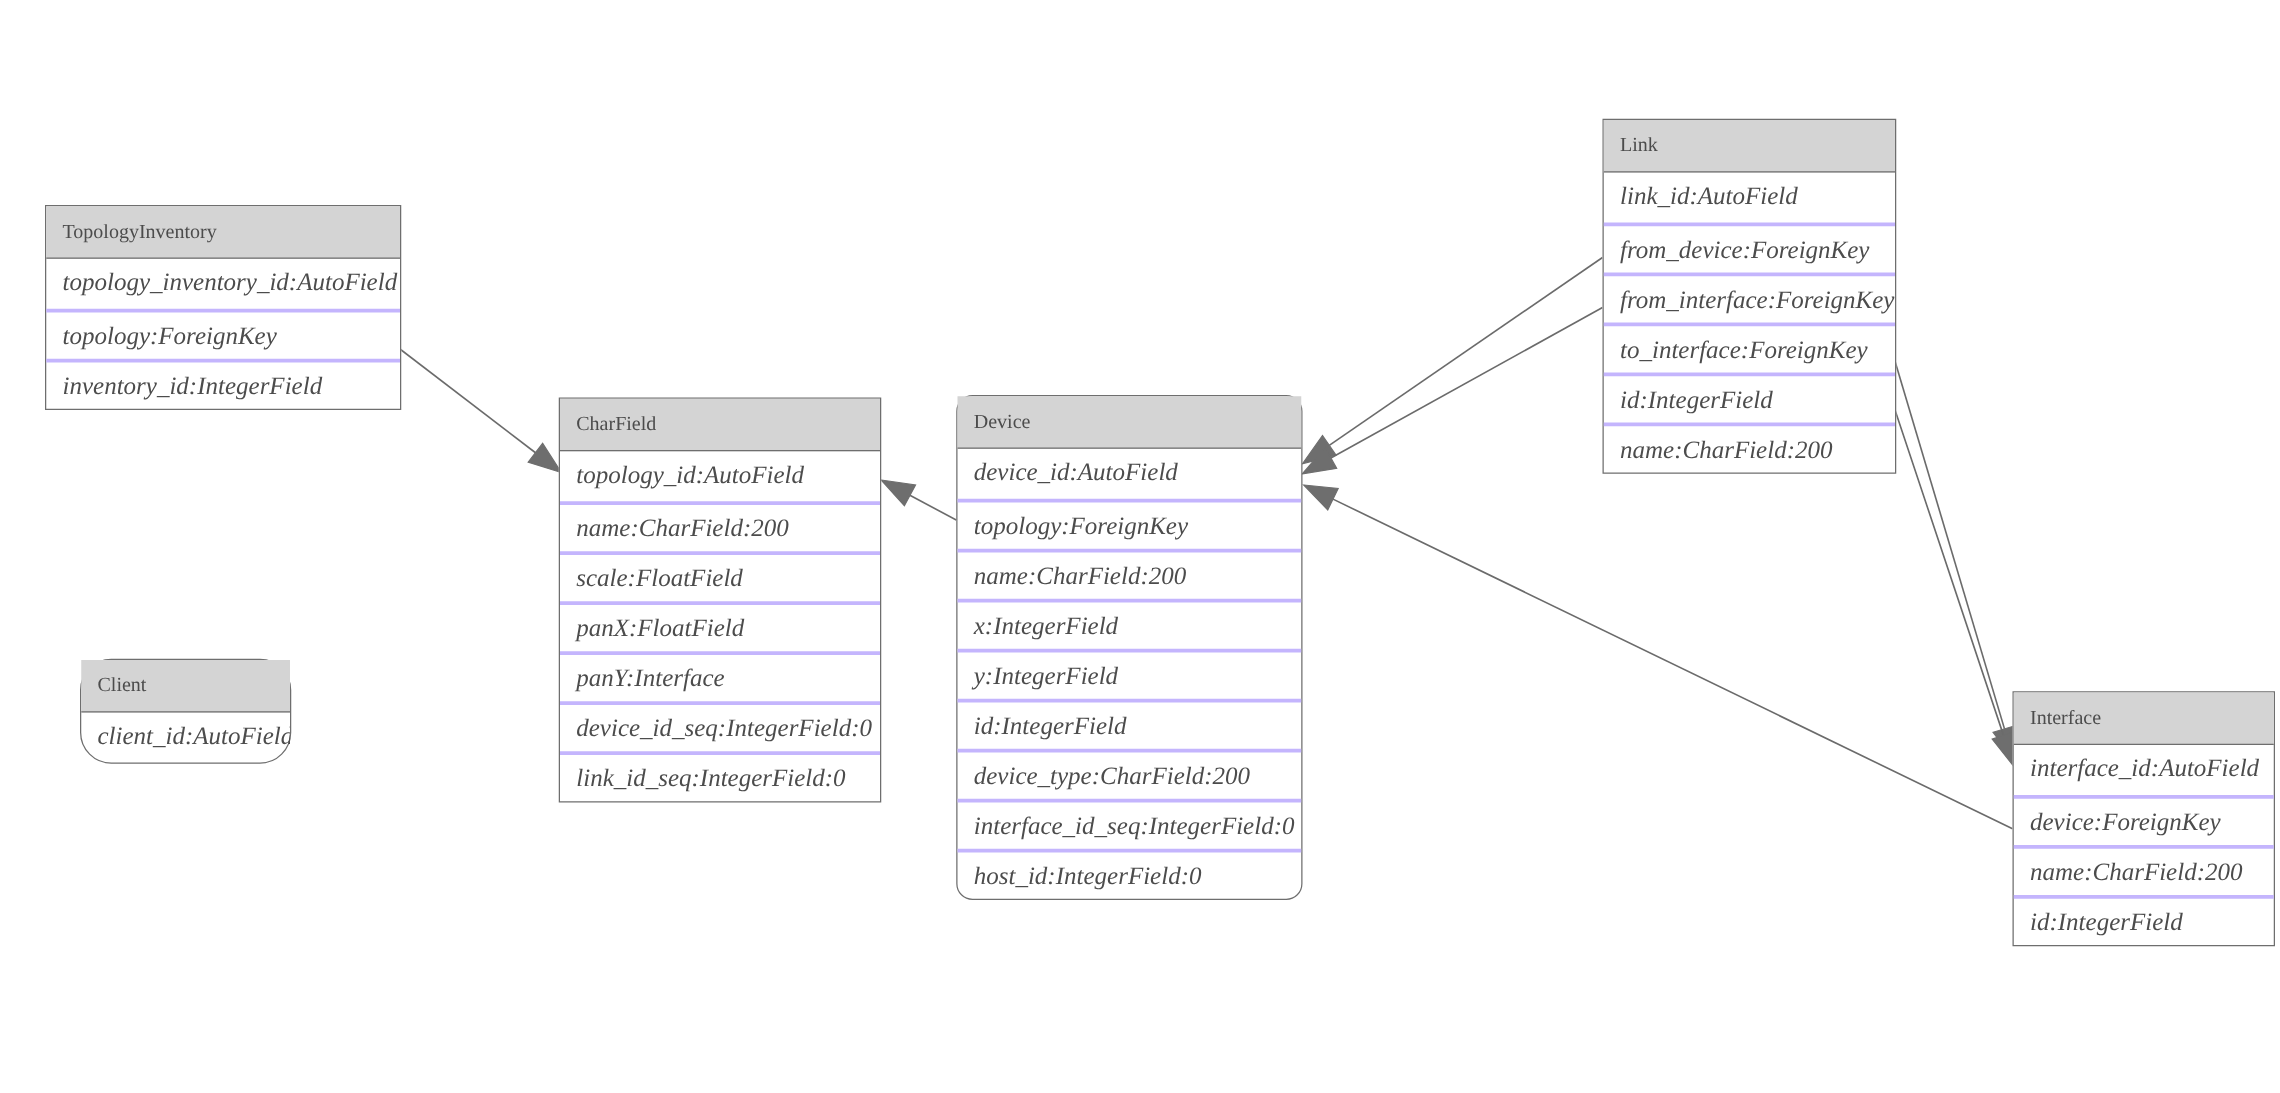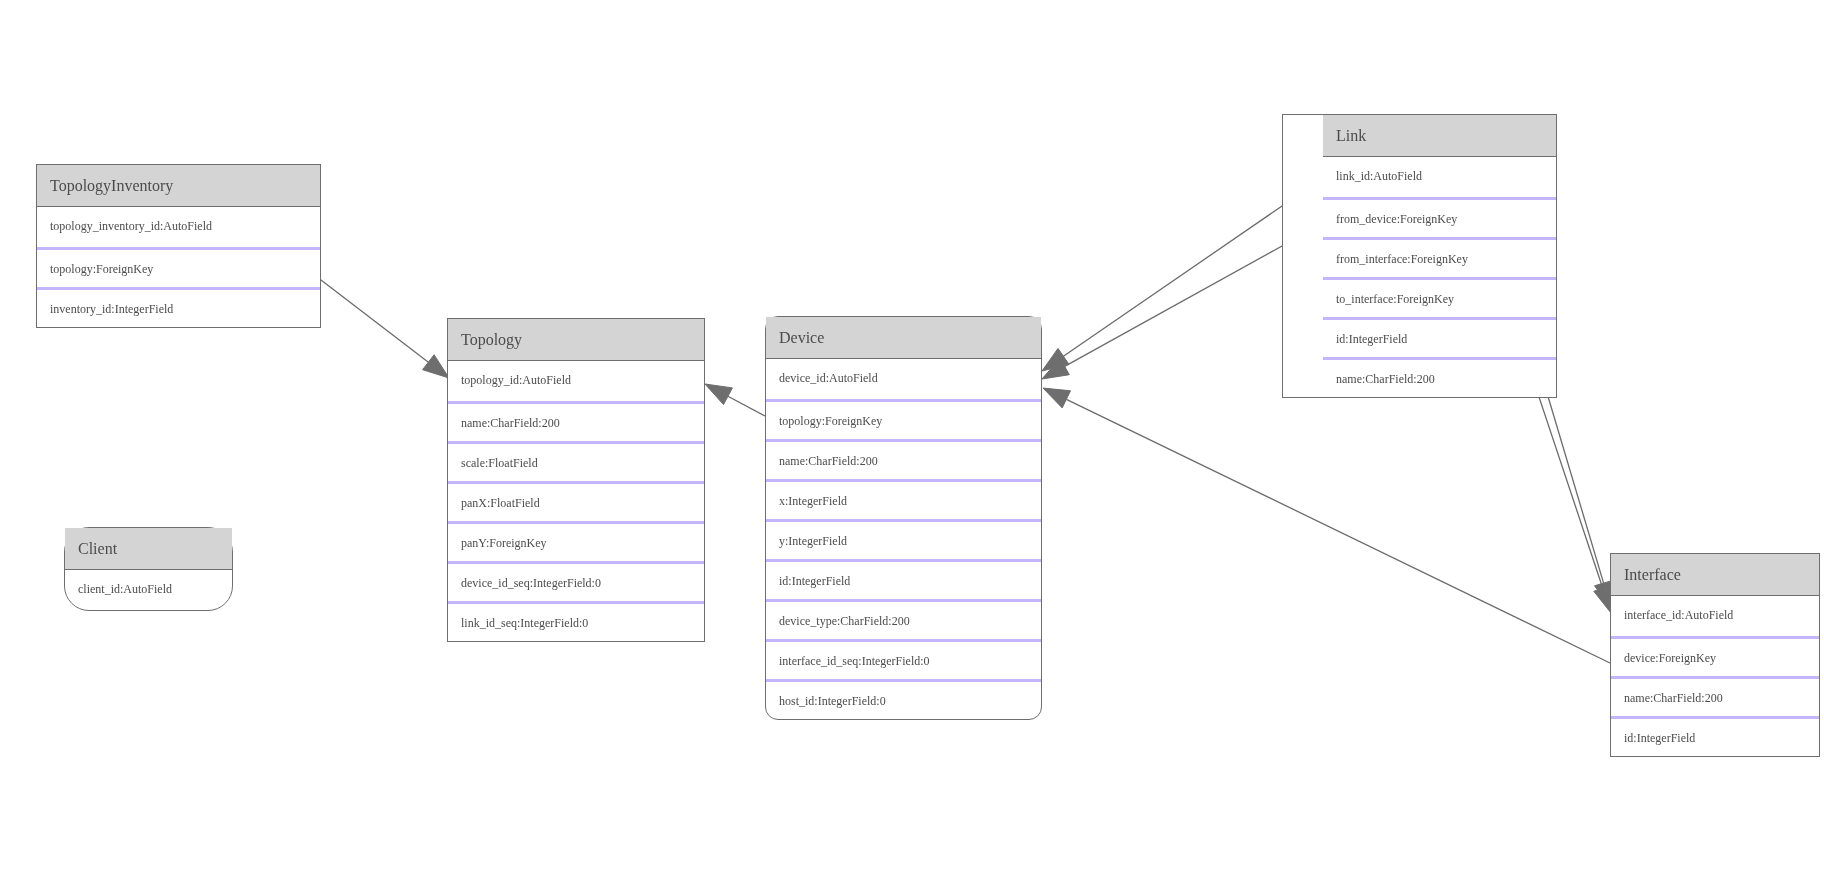--- a/index.html
+++ b/index.html
@@ -39,23 +39,24 @@
     border-bottom:1px solid #6e6e6e;
     font-size:16px;
     white-space:nowrap;
     overflow:hidden;
   }
   .entity .fld{
     box-sizing:border-box;
     height:40px;
     line-height:39px;
     padding-left:13px;
-    font-size:12px;
+    font-size:20px;
     white-space:nowrap;
     overflow:hidden;
+    font-style:italic;
   }
   .entity .fld + .fld{
     border-top:3px solid #c4b5fd;
   }
 </style>
 </head>
 <body>
 
 <div id="canvas">
   <svg id="edge-layer" xmlns="http://www.w3.org/2000/svg">
@@ -75,46 +76,46 @@
       <polygon points="1043,388 1070.5,390.8 1062.2,407.9" class="edge-arrow"></polygon>
     </svg>
 
 <div class="entity" style="left: 36px; top: 164px; width: 283px;">
       <div class="hd">TopologyInventory</div>
       <div class="fld">topology_inventory_id:AutoField</div>
       <div class="fld">topology:ForeignKey</div>
       <div class="fld">inventory_id:IntegerField</div>
     </div>
     <div class="entity" style="left: 447px; top: 318px; width: 256px;">
-      <div class="hd">Topology</div>
+      <div class="hd">CharField</div>
       <div class="fld">topology_id:AutoField</div>
       <div class="fld">name:CharField:200</div>
       <div class="fld">scale:FloatField</div>
       <div class="fld">panX:FloatField</div>
-      <div class="fld">panY:ForeignKey</div>
+      <div class="fld">panY:Interface</div>
       <div class="fld">device_id_seq:IntegerField:0</div>
       <div class="fld">link_id_seq:IntegerField:0</div>
     </div>
     <div class="entity" style="left: 64px; top: 527px; width: 167px; border-radius: 25px;">
       <div class="hd">Client</div>
       <div class="fld">client_id:AutoField</div>
     </div>
     <div class="entity" style="left: 765px; top: 316px; width: 275px; border-radius: 13px;">
       <div class="hd">Device</div>
       <div class="fld">device_id:AutoField</div>
       <div class="fld">topology:ForeignKey</div>
       <div class="fld">name:CharField:200</div>
       <div class="fld">x:IntegerField</div>
       <div class="fld">y:IntegerField</div>
       <div class="fld">id:IntegerField</div>
       <div class="fld">device_type:CharField:200</div>
       <div class="fld">interface_id_seq:IntegerField:0</div>
       <div class="fld">host_id:IntegerField:0</div>
     </div>
-    <div class="entity" style="left: 1282px; top: 114px; width: 233px; padding-left: 40px;">
+    <div class="entity" style="left: 1282px; top: 95px; width: 233px;">
       <div class="hd">Link</div>
       <div class="fld">link_id:AutoField</div>
       <div class="fld">from_device:ForeignKey</div>
       <div class="fld">from_interface:ForeignKey</div>
       <div class="fld">to_interface:ForeignKey</div>
       <div class="fld">id:IntegerField</div>
       <div class="fld">name:CharField:200</div>
     </div>
     <div class="entity" style="left: 1610px; top: 553px; width: 208px;">
       <div class="hd">Interface</div>

